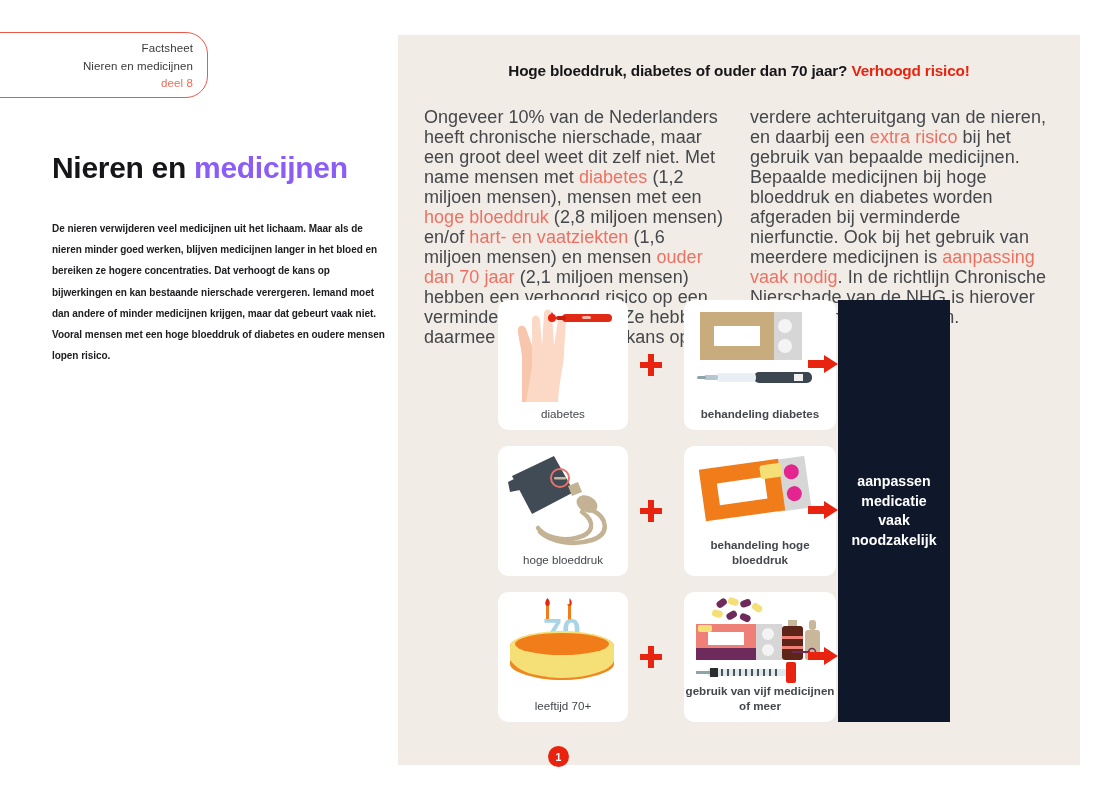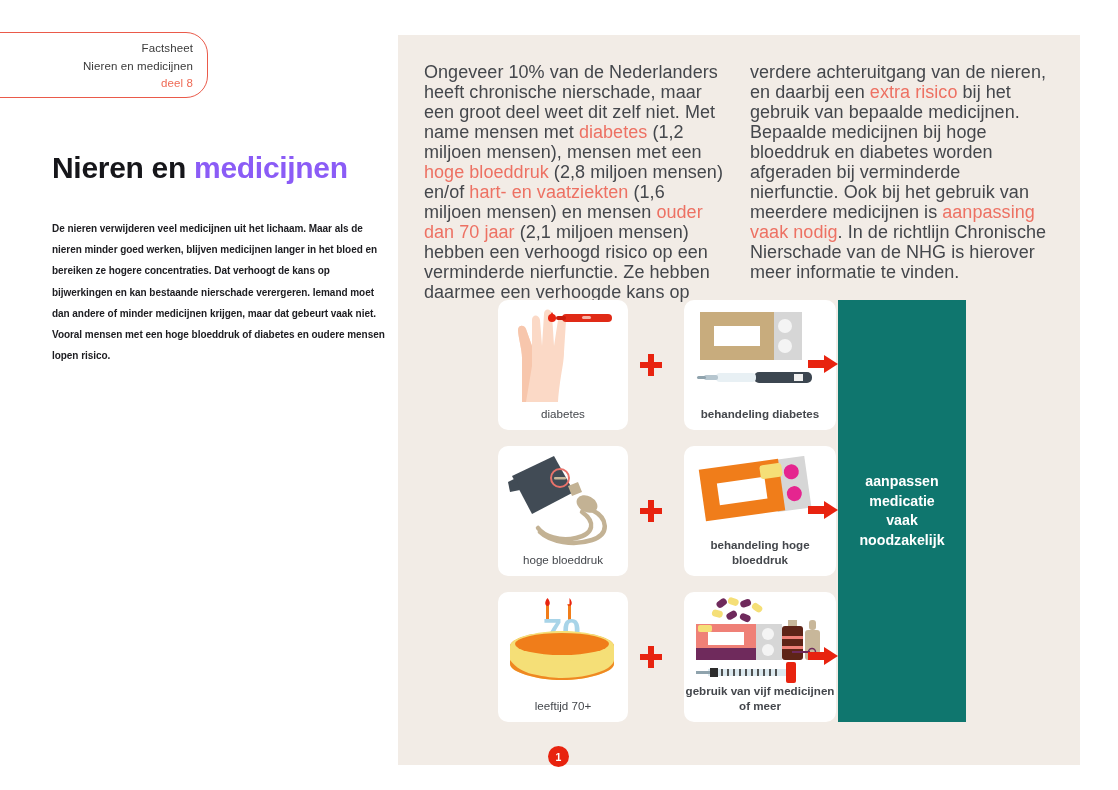--- a/index.html
+++ b/index.html
@@ -110,22 +110,22 @@
     border-top: 9px solid transparent;
     border-bottom: 9px solid transparent;
     border-left: 14px solid #e8230f;
   }
   .arrow.r1 { top: 55px; }
   .arrow.r2 { top: 201px; }
   .arrow.r3 { top: 347px; }
 
   .result-box {
     position: absolute; left: 340px; top: 0;
-    width: 128px; height: 422px;
-    background: #0f766e;
+    width: 112px; height: 422px;
+    background: #0f172a;
     display: flex; align-items: center; justify-content: center;
   }
   .result-text {
     color: #ffffff; font-weight: bold; font-size: 14.2px;
     line-height: 19.5px; text-align: center; white-space: pre-line;
   }
 
   
   .page-badge {
     position: absolute; left: 548px; top: 746px;
@@ -150,20 +150,21 @@
   </div>
 
   <div class="left-col">
     <h1 class="main-title"><span>Nieren en </span><span class="hl">medicijnen</span></h1>
     <div class="intro">
       <p>De nieren verwijderen veel medicijnen uit het lichaam. Maar als de nieren minder goed werken, blijven medicijnen langer in het bloed en bereiken ze hogere concentraties. Dat verhoogt de kans op bijwerkingen en kan bestaande nierschade verergeren. Iemand moet dan andere of minder medicijnen krijgen, maar dat gebeurt vaak niet. Vooral mensen met een hoge bloeddruk of diabetes en oudere mensen lopen risico.</p>
     </div>
   </div>
 
   <div class="panel">
+    <div class="panel-heading"><span>Hoge bloeddruk, diabetes of ouder dan 70 jaar? </span><span class="hl">Verhoogd risico!</span></div>
 
     <div class="cols">
       <div class="col">
         <p><span>Ongeveer 10% van de Nederlanders heeft chronische nierschade, maar een groot deel weet dit zelf niet. Met name mensen met </span><span class="hl">diabetes</span><span> (1,2 miljoen mensen), mensen met een </span><span class="hl">hoge bloeddruk</span><span> (2,8 miljoen mensen) en/of </span><span class="hl">hart- en vaatziekten</span><span> (1,6 miljoen mensen) en mensen </span><span class="hl">ouder dan 70 jaar</span><span> (2,1 miljoen mensen) hebben een verhoogd risico op een verminderde nierfunctie. Ze hebben daarmee een verhoogde kans op</span></p>
       </div>
       <div class="col">
         <p><span>verdere achteruitgang van de nieren, en daarbij een </span><span class="hl">extra risico</span><span> bij het gebruik van bepaalde medicijnen. Bepaalde medicijnen bij hoge bloeddruk en diabetes worden afgeraden bij verminderde nierfunctie. Ook bij het gebruik van meerdere medicijnen is </span><span class="hl">aanpassing vaak nodig</span><span>. In de richtlijn Chronische Nierschade van de NHG is hierover meer informatie te vinden.</span></p>
       </div>
     </div>
 

